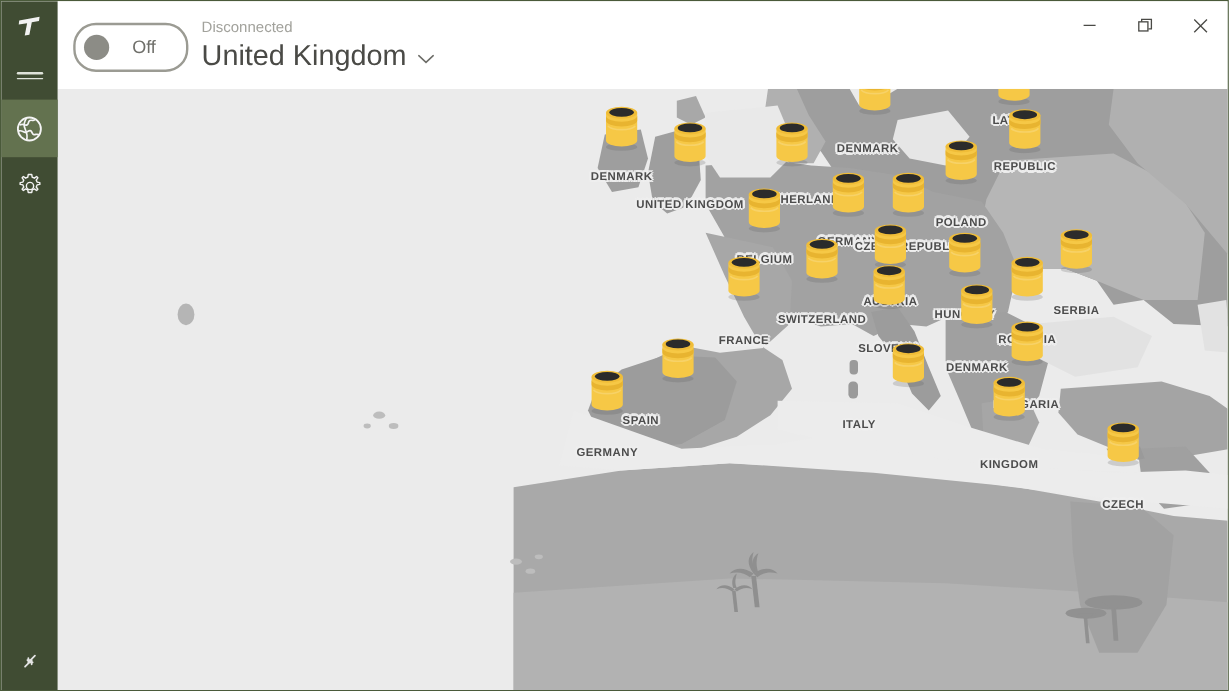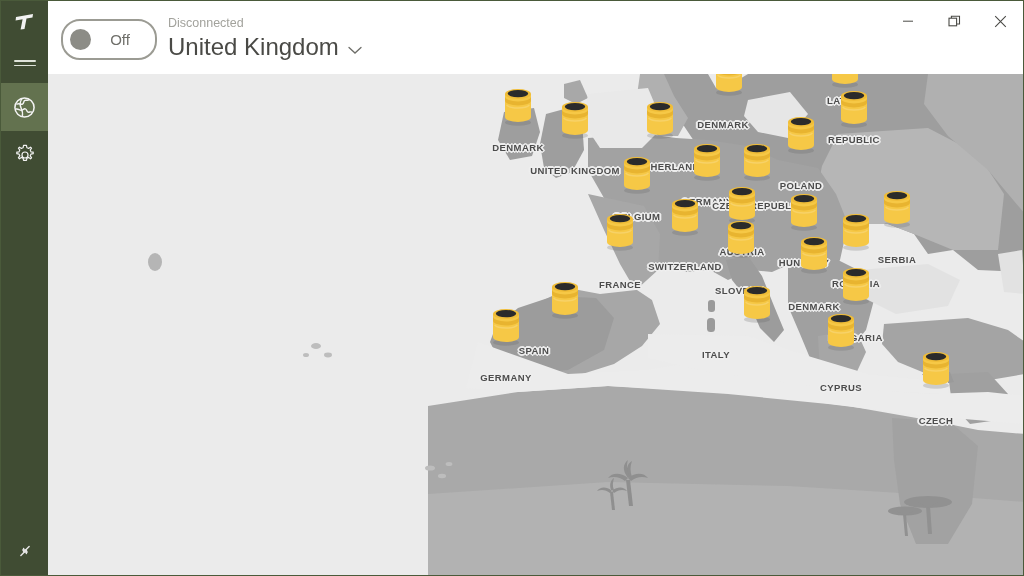--- a/index.html
+++ b/index.html
@@ -479,21 +479,21 @@
         <div class="marker" style="left: 793px; top: 275px;">
           <svg class="barrel" viewBox="0 0 34 42">
             <ellipse cx="17" cy="38.5" rx="13" ry="3.2" fill="rgba(90,90,90,.22)"></ellipse>
             <path d="M4 10 L4 33 a13 5 0 0 0 26 0 L30 10 Z" fill="#f6c846"></path>
             <path d="M4 12.5 a13 5 0 0 0 26 0 l0 4 a13 5 0 0 1 -26 0 Z" fill="#e8b430"></path>
             <ellipse cx="17" cy="10" rx="13" ry="5" fill="#f0bd38"></ellipse>
             <ellipse cx="17" cy="9.6" rx="10.2" ry="3.7" fill="#2b2b2b"></ellipse>
             <path d="M5.6 21 a12 4.4 0 0 0 22.8 0" fill="none" stroke="rgba(255,255,255,.18)" stroke-width="1.4"></path>
           </svg>
         </div>
-        <div class="mlabel" style="left: 793px; top: 308px;">CYPRUS</div>
+        <div class="mlabel" style="left: 793px; top: 308px;">KINGDOM</div>
         <div class="marker" style="left: 517px; top: 243px;">
           <svg class="barrel" viewBox="0 0 34 42">
             <ellipse cx="17" cy="38.5" rx="13" ry="3.2" fill="rgba(90,90,90,.22)"></ellipse>
             <path d="M4 10 L4 33 a13 5 0 0 0 26 0 L30 10 Z" fill="#f6c846"></path>
             <path d="M4 12.5 a13 5 0 0 0 26 0 l0 4 a13 5 0 0 1 -26 0 Z" fill="#e8b430"></path>
             <ellipse cx="17" cy="10" rx="13" ry="5" fill="#f0bd38"></ellipse>
             <ellipse cx="17" cy="9.6" rx="10.2" ry="3.7" fill="#2b2b2b"></ellipse>
             <path d="M5.6 21 a12 4.4 0 0 0 22.8 0" fill="none" stroke="rgba(255,255,255,.18)" stroke-width="1.4"></path>
           </svg>
         </div>

